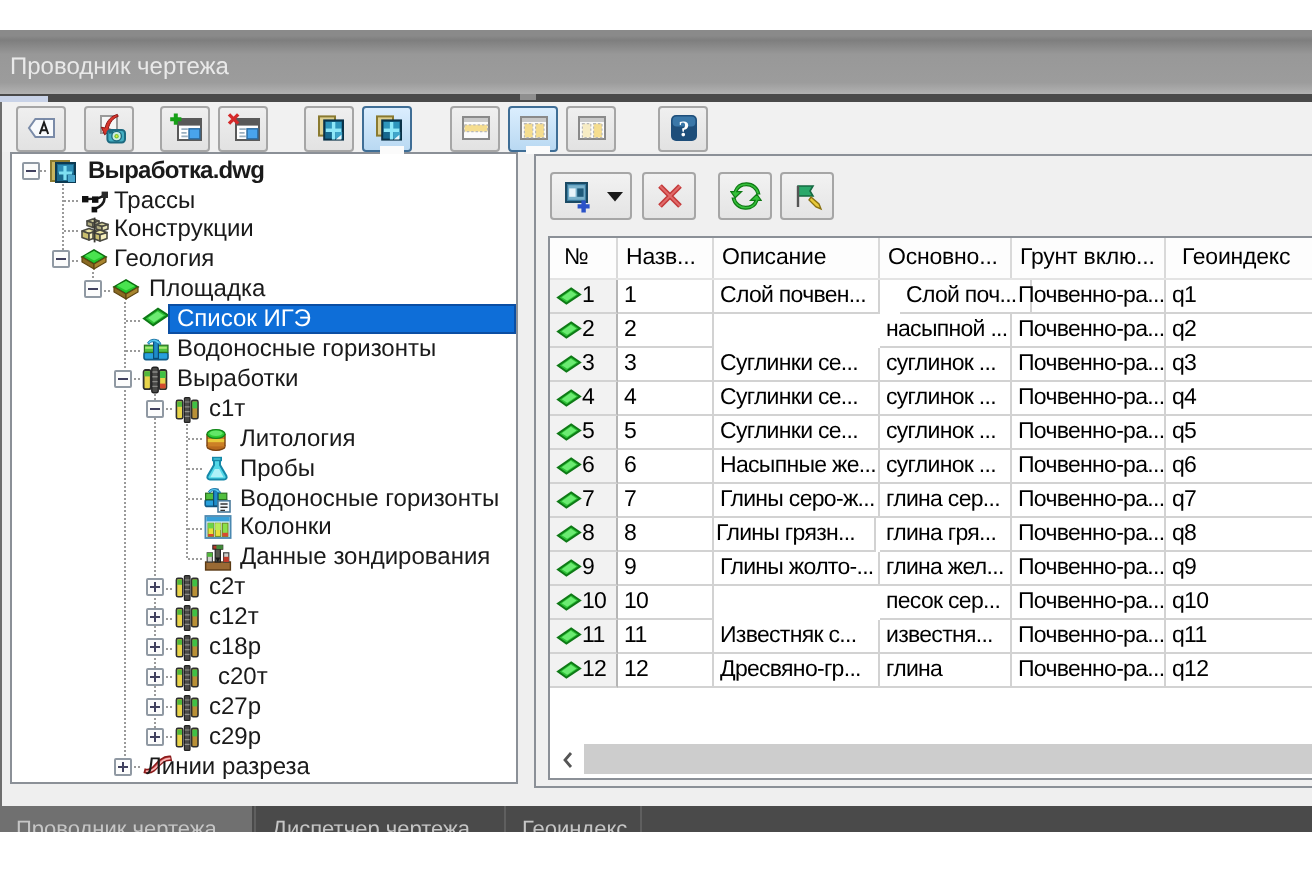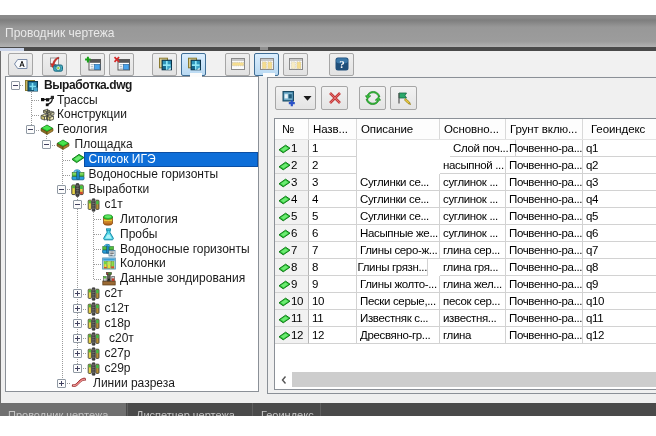--- a/index.html
+++ b/index.html
@@ -426,21 +426,21 @@
       </div>
   <div class="trow" style="top:298.6px;">
         <span class="exp plus" style="left:51px;top:3px;">
           <b></b>
           <i></i>
         </span>
         <span class="tico" style="left:65px;"><svg width="16" height="13" viewBox="0 0 16 13">
             <path d="M1.2 9.2 C3 9.8 4.5 9.6 6 8.4 C7.5 7.2 8.5 5.6 10.2 4.4 C11.6 3.4 13 3 14.6 3.2 L14.2 1.2 C12.4 1 10.8 1.6 9.2 2.8 C7.6 4 6.6 5.6 5.2 6.8 C4 7.8 2.8 8 1.6 7.6 Z" fill="#e06060" stroke="#8a1a1a" stroke-width="0.8"></path>
             <path d="M2 8.6 C3.5 8.8 5 8.4 6.4 7.2 C7.9 6 8.9 4.4 10.5 3.4 C11.8 2.6 13 2.2 14.2 2.3" stroke="#f6b8b8" stroke-width="0.8" fill="none"></path>
           </svg></span>
-        <span class="tlabel" style="left:87px;text-align:right;">Линии разреза</span>
+        <span class="tlabel" style="left:67px;text-align:right;">Линии разреза</span>
       </div>
   </div>
   <div class="abs" id="tablepanel">
     <div class="pbtn" style="left:7px;width:41px;">
         <svg width="32" height="20" viewBox="0 0 32 20">
           <rect x="3" y="3.5" width="10.5" height="9.5" fill="#3a7ca0" stroke="#1a4a64"></rect>
           <rect x="4.1" y="4.6" width="8.3" height="7.3" fill="#7ab2cc"></rect>
           <rect x="4.6" y="6.2" width="3.2" height="4.2" fill="#e8f4fa"></rect>
           <rect x="8.6" y="6.2" width="3.2" height="4.2" fill="#1e5a7a"></rect>
           <path d="M11.8 12.2 L11.8 18.2 M8.8 15.2 L14.8 15.2" stroke="#2a52c8" stroke-width="2.2"></path>
@@ -473,20 +473,21 @@
     <div class="hcell" style="left:231px;width:77px;padding-left:4px;">Грунт вклю...</div>
     <div class="hcell" style="left:165px;width:66px;padding-left:4px;">Основно...</div>
     <div class="hcell" style="left:308px;width:82px;padding-left:8px;">Геоиндекс</div>
     <div style="position:absolute;left:0;top:20px;width:382px;height:1px;background:#e3e3e3;"></div>
     <div class="row" style="left:0;top:21px;width:382px;">
           <div class="cell" style="left:0;width:34px;background:#f2f2f2;border-right:1px solid #b5b5b5;padding-left:3px;"><span style="display:inline-block;vertical-align:-2px;"><svg width="13" height="10" viewBox="0 0 13 10">
                 <path d="M1 5.8 L7.6 1.2 L12 4.2 L5.2 8.8 Z" fill="#2ec437" stroke="#0e7a16" stroke-width="1"></path>
                 <path d="M2.9 5.6 L7.4 2.4 L10.2 4.3 L5.6 7.4 Z" fill="#6ceb72"></path>
               </svg></span>1</div>
           <div class="cell" style="left:34px;width:48px;">1</div>
+          <div class="cell" style="left:82px;width:83px;">Слой почвен...</div>
           <div class="cell" style="left:175px;width:66px;">Слой поч...</div>
           <div class="cell" style="left:231px;width:77px;">Почвенно-ра...</div>
           <div class="cell" style="left:308px;width:82px;border-right:none;">q1</div>
         </div>
     <div class="row" style="left:0;top:38px;width:382px;">
           <div class="cell" style="left:0;width:34px;background:#f2f2f2;border-right:1px solid #b5b5b5;padding-left:3px;"><span style="display:inline-block;vertical-align:-2px;"><svg width="13" height="10" viewBox="0 0 13 10">
                 <path d="M1 5.8 L7.6 1.2 L12 4.2 L5.2 8.8 Z" fill="#2ec437" stroke="#0e7a16" stroke-width="1"></path>
                 <path d="M2.9 5.6 L7.4 2.4 L10.2 4.3 L5.6 7.4 Z" fill="#6ceb72"></path>
               </svg></span>2</div>
           <div class="cell" style="left:34px;width:48px;">2</div>
@@ -548,21 +549,21 @@
           <div class="cell" style="left:165px;width:66px;">глина сер...</div>
           <div class="cell" style="left:231px;width:77px;">Почвенно-ра...</div>
           <div class="cell" style="left:308px;width:82px;border-right:none;">q7</div>
         </div>
     <div class="row" style="left:0;top:140px;width:382px;">
           <div class="cell" style="left:0;width:34px;background:#f2f2f2;border-right:1px solid #b5b5b5;padding-left:3px;"><span style="display:inline-block;vertical-align:-2px;"><svg width="13" height="10" viewBox="0 0 13 10">
                 <path d="M1 5.8 L7.6 1.2 L12 4.2 L5.2 8.8 Z" fill="#2ec437" stroke="#0e7a16" stroke-width="1"></path>
                 <path d="M2.9 5.6 L7.4 2.4 L10.2 4.3 L5.6 7.4 Z" fill="#6ceb72"></path>
               </svg></span>8</div>
           <div class="cell" style="left:34px;width:48px;">8</div>
-          <div class="cell" style="left:70px;width:83px;text-align:right;">Глины грязн...</div>
+          <div class="cell" style="left:80px;width:83px;">Глины грязн...</div>
           <div class="cell" style="left:165px;width:66px;">глина гря...</div>
           <div class="cell" style="left:231px;width:77px;">Почвенно-ра...</div>
           <div class="cell" style="left:308px;width:82px;border-right:none;">q8</div>
         </div>
     <div class="row" style="left:0;top:157px;width:382px;">
           <div class="cell" style="left:0;width:34px;background:#f2f2f2;border-right:1px solid #b5b5b5;padding-left:3px;"><span style="display:inline-block;vertical-align:-2px;"><svg width="13" height="10" viewBox="0 0 13 10">
                 <path d="M1 5.8 L7.6 1.2 L12 4.2 L5.2 8.8 Z" fill="#2ec437" stroke="#0e7a16" stroke-width="1"></path>
                 <path d="M2.9 5.6 L7.4 2.4 L10.2 4.3 L5.6 7.4 Z" fill="#6ceb72"></path>
               </svg></span>9</div>
           <div class="cell" style="left:34px;width:48px;">9</div>
@@ -570,21 +571,20 @@
           <div class="cell" style="left:165px;width:66px;">глина жел...</div>
           <div class="cell" style="left:231px;width:77px;">Почвенно-ра...</div>
           <div class="cell" style="left:308px;width:82px;border-right:none;">q9</div>
         </div>
     <div class="row" style="left:0;top:174px;width:382px;">
           <div class="cell" style="left:0;width:34px;background:#f2f2f2;border-right:1px solid #b5b5b5;padding-left:3px;"><span style="display:inline-block;vertical-align:-2px;"><svg width="13" height="10" viewBox="0 0 13 10">
                 <path d="M1 5.8 L7.6 1.2 L12 4.2 L5.2 8.8 Z" fill="#2ec437" stroke="#0e7a16" stroke-width="1"></path>
                 <path d="M2.9 5.6 L7.4 2.4 L10.2 4.3 L5.6 7.4 Z" fill="#6ceb72"></path>
               </svg></span>10</div>
           <div class="cell" style="left:34px;width:48px;">10</div>
-          <div class="cell" style="left:82px;width:83px;">Пески серые,...</div>
           <div class="cell" style="left:165px;width:66px;">песок сер...</div>
           <div class="cell" style="left:231px;width:77px;">Почвенно-ра...</div>
           <div class="cell" style="left:308px;width:82px;border-right:none;">q10</div>
         </div>
     <div class="row" style="left:0;top:191px;width:382px;">
           <div class="cell" style="left:0;width:34px;background:#f2f2f2;border-right:1px solid #b5b5b5;padding-left:3px;"><span style="display:inline-block;vertical-align:-2px;"><svg width="13" height="10" viewBox="0 0 13 10">
                 <path d="M1 5.8 L7.6 1.2 L12 4.2 L5.2 8.8 Z" fill="#2ec437" stroke="#0e7a16" stroke-width="1"></path>
                 <path d="M2.9 5.6 L7.4 2.4 L10.2 4.3 L5.6 7.4 Z" fill="#6ceb72"></path>
               </svg></span>11</div>
           <div class="cell" style="left:34px;width:48px;">11</div>

